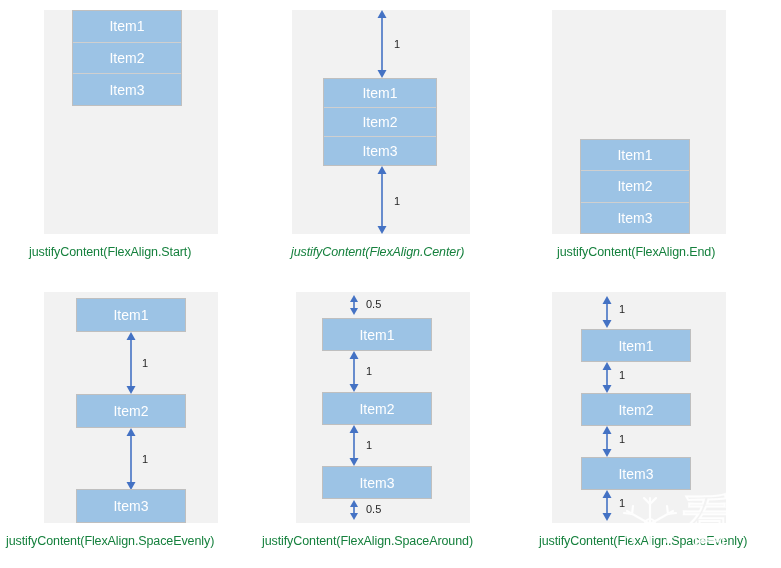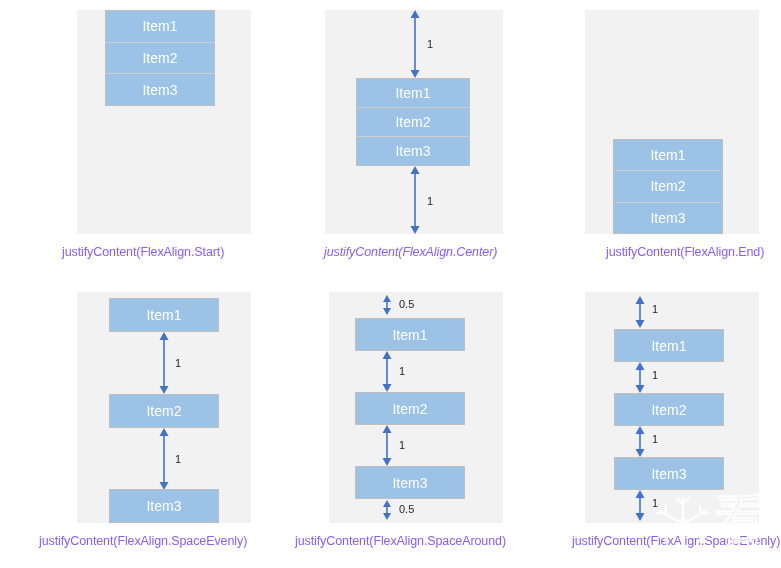--- a/index.html
+++ b/index.html
@@ -4,33 +4,33 @@
 <style>
   html,body{margin:0;padding:0;}
   body{
     width:781px;height:568px;
     background:#ffffff;
     font-family:"Liberation Sans","DejaVu Sans",sans-serif;
     position:relative;
     overflow:hidden;
   }
   .grid{
-    position:absolute;inset:0;margin-left:33px;
+    position:absolute;inset:0;
   }
   .cell{
     position:absolute;
   }
   .panel{
     position:absolute;
     background:#f2f2f2;
   }
   .caption{
     position:absolute;
     font-size:12.5px;
-    color:#8b5cf6;
+    color:#15803d;
     white-space:nowrap;
     letter-spacing:-0.1px;
   }
   .itembox{
     position:absolute;
     background:#9cc3e5;
     border:1px solid #bfbfbf;
     box-sizing:border-box;
     color:#ffffff;
     font-size:14px;
@@ -130,21 +130,21 @@
 
   <div class="cell">
     <div class="panel" style="left:552px;top:10px;width:174px;height:224px;"></div>
 
     <div class="itemstack" style="left:580px;top:139px;width:110px;height:95px;">
       <div class="row">Item1</div>
       <div class="row">Item2</div>
       <div class="row">Item3</div>
     </div>
 
-    <div class="caption" style="left:573px;top:245px;">justifyContent(FlexAlign.End)</div>
+    <div class="caption" style="left:557px;top:245px;">justifyContent(FlexAlign.End)</div>
   </div>
 
   <div class="cell">
     <div class="panel" style="left:44px;top:292px;width:174px;height:231px;"></div>
 
     <div class="itembox" style="left:76px;top:298px;width:110px;height:34px;">Item1</div>
 
     <div class="arrow" style="left:124px;top:332px;">
       <svg width="14" height="62" viewBox="0 0 14 62">
         <line x1="7" y1="5" x2="7" y2="57" stroke="#4472c4" stroke-width="1.6"></line>

